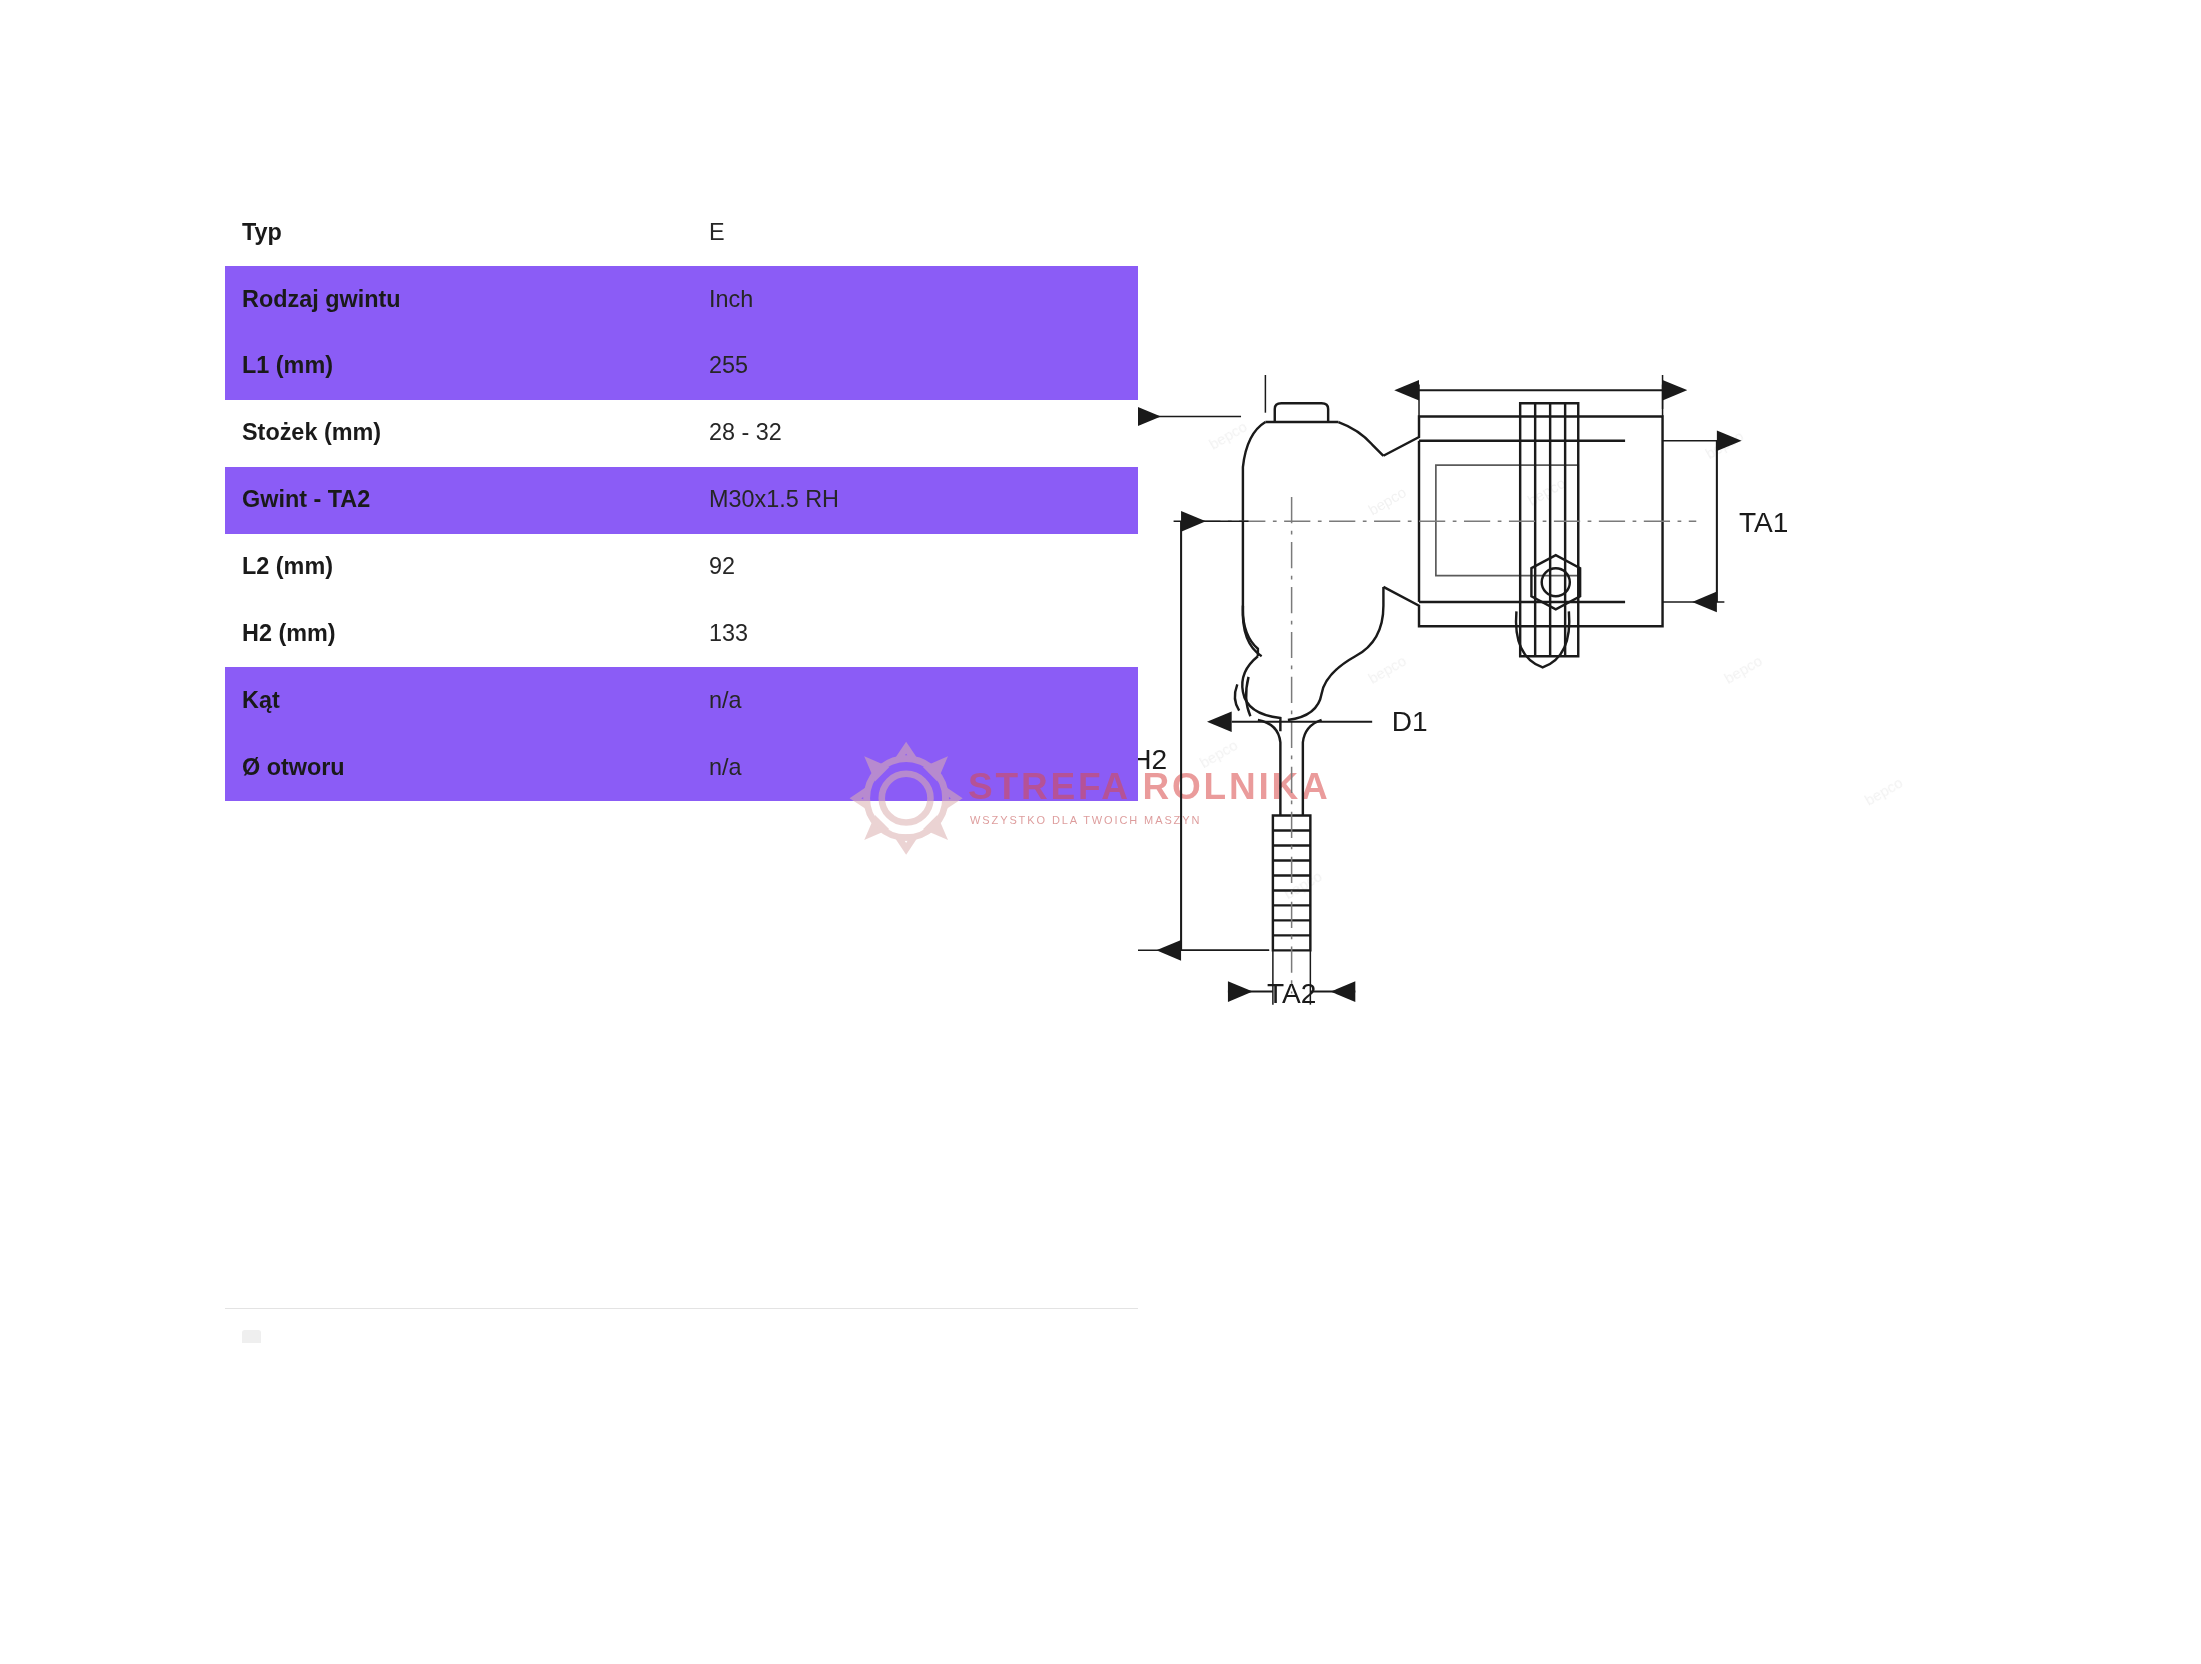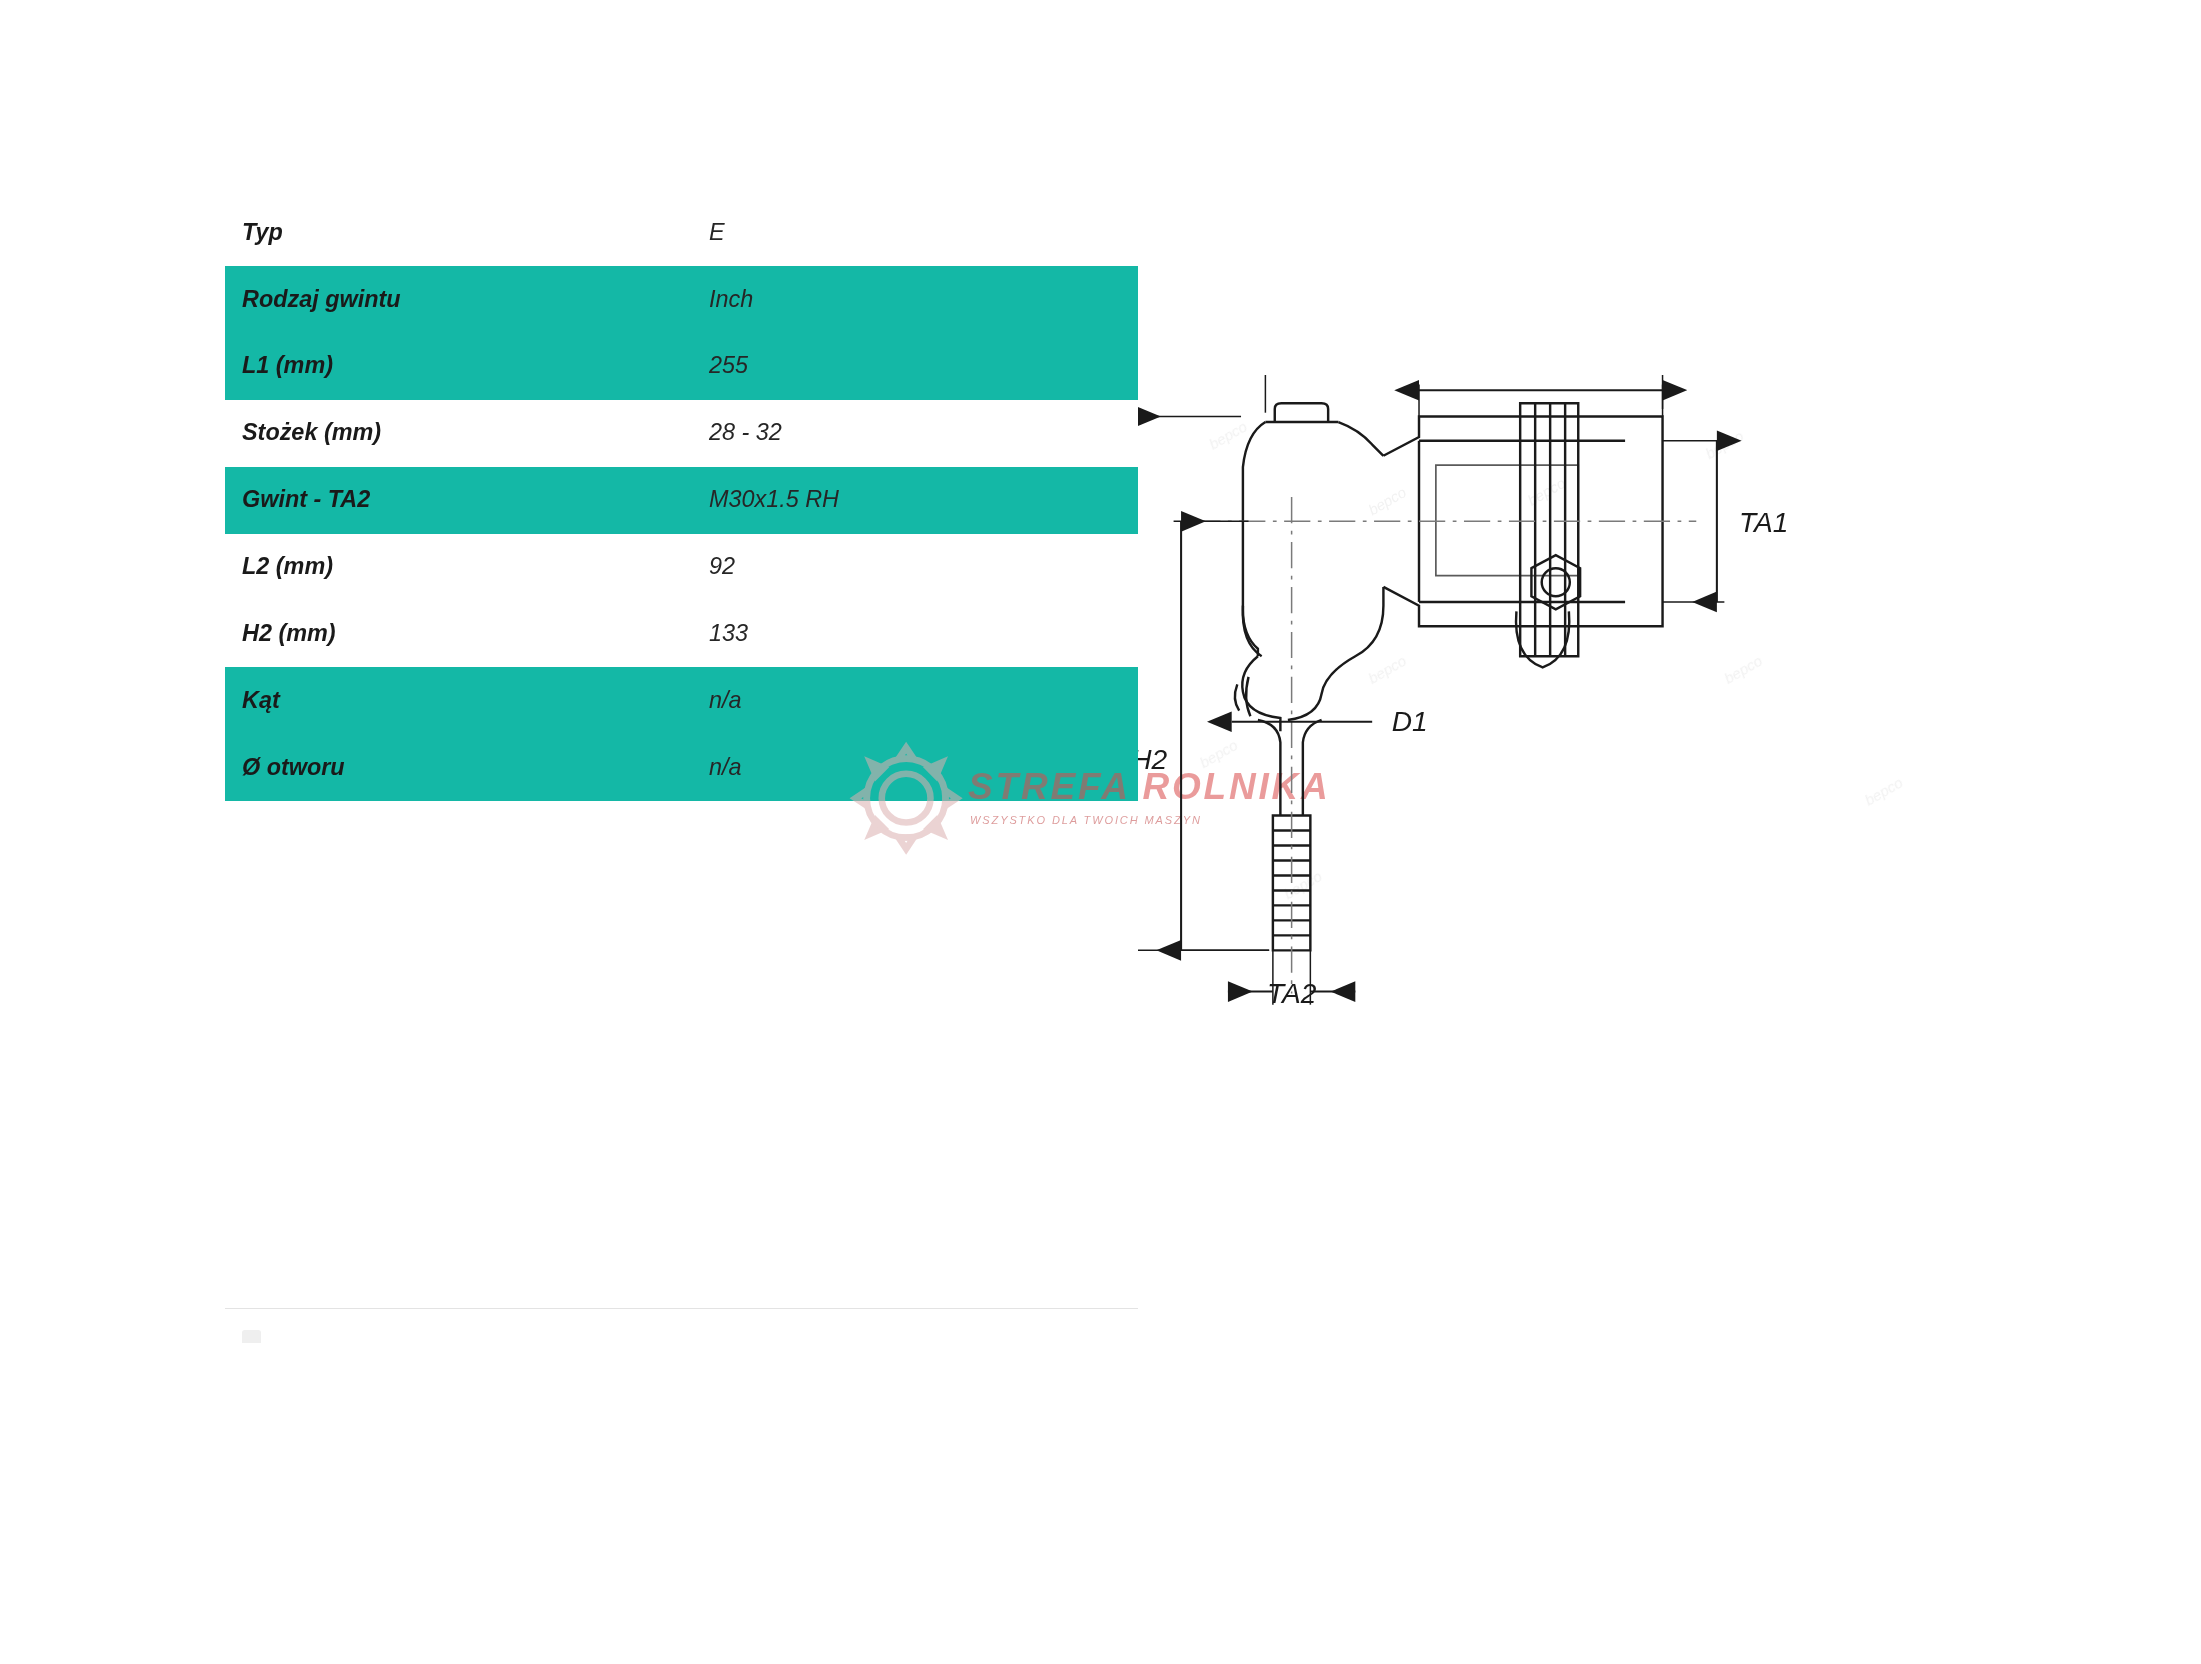--- a/index.html
+++ b/index.html
@@ -10,37 +10,36 @@
   body {
     width: 2202px;
     height: 1665px;
     font-family: "Liberation Sans", sans-serif;
     position: relative;
     overflow: hidden;
   }
   .page {
     position: absolute;
     inset: 0;
-    font-style: italic;
   }
 
   
   .spec-table {
     position: absolute;
     left: 225px;
     top: 199px;
     width: 913px;
     border-collapse: collapse;
     table-layout: fixed;
   }
   .spec-table tr.odd td {
     background: #ffffff;
   }
   .spec-table tr.even td {
-    background: #14b8a6;
+    background: #8b5cf6;
   }
   .spec-table td {
     padding: 20.6px 0 20.6px 17px;
     font-size: 23.4px;
     color: #1a1a1a;
     vertical-align: middle;
     line-height: 1.1;
   }
   .spec-table td.label {
     width: 450px;

